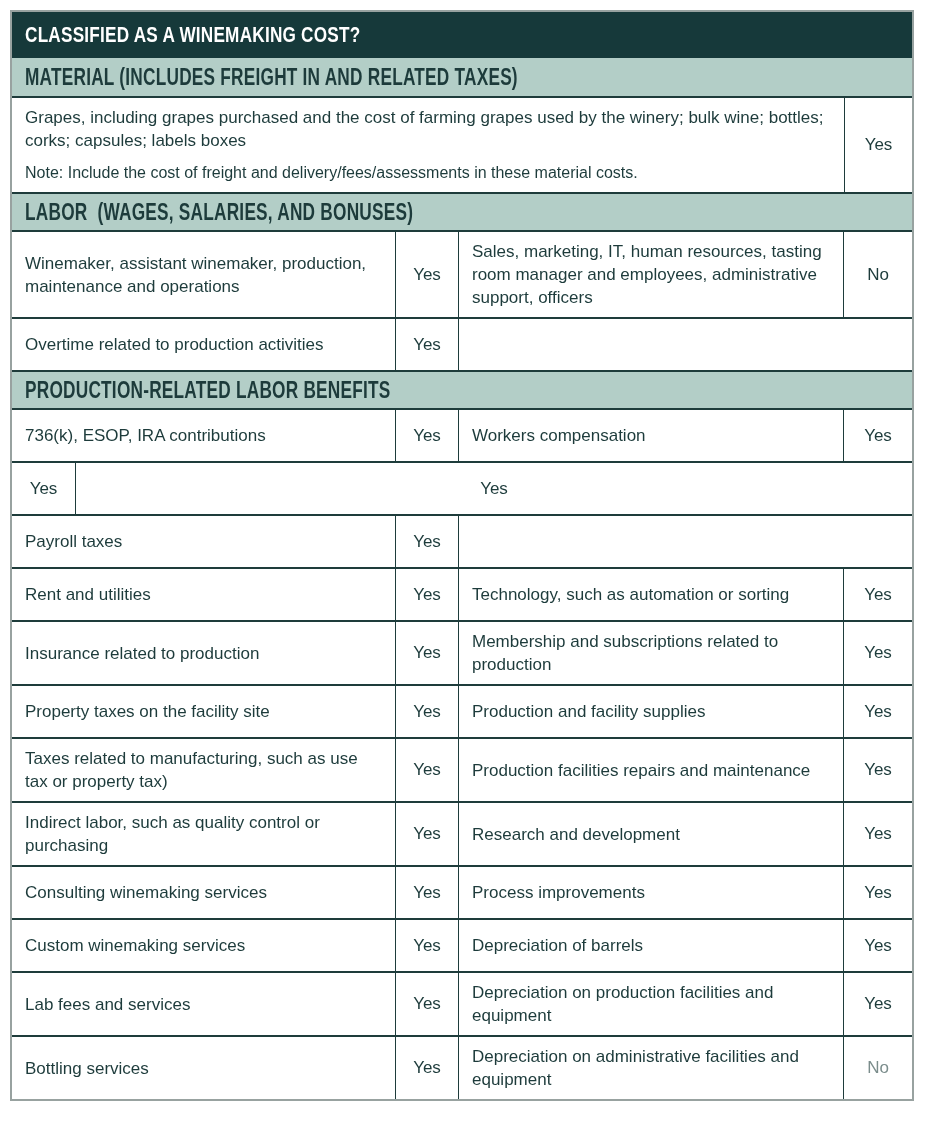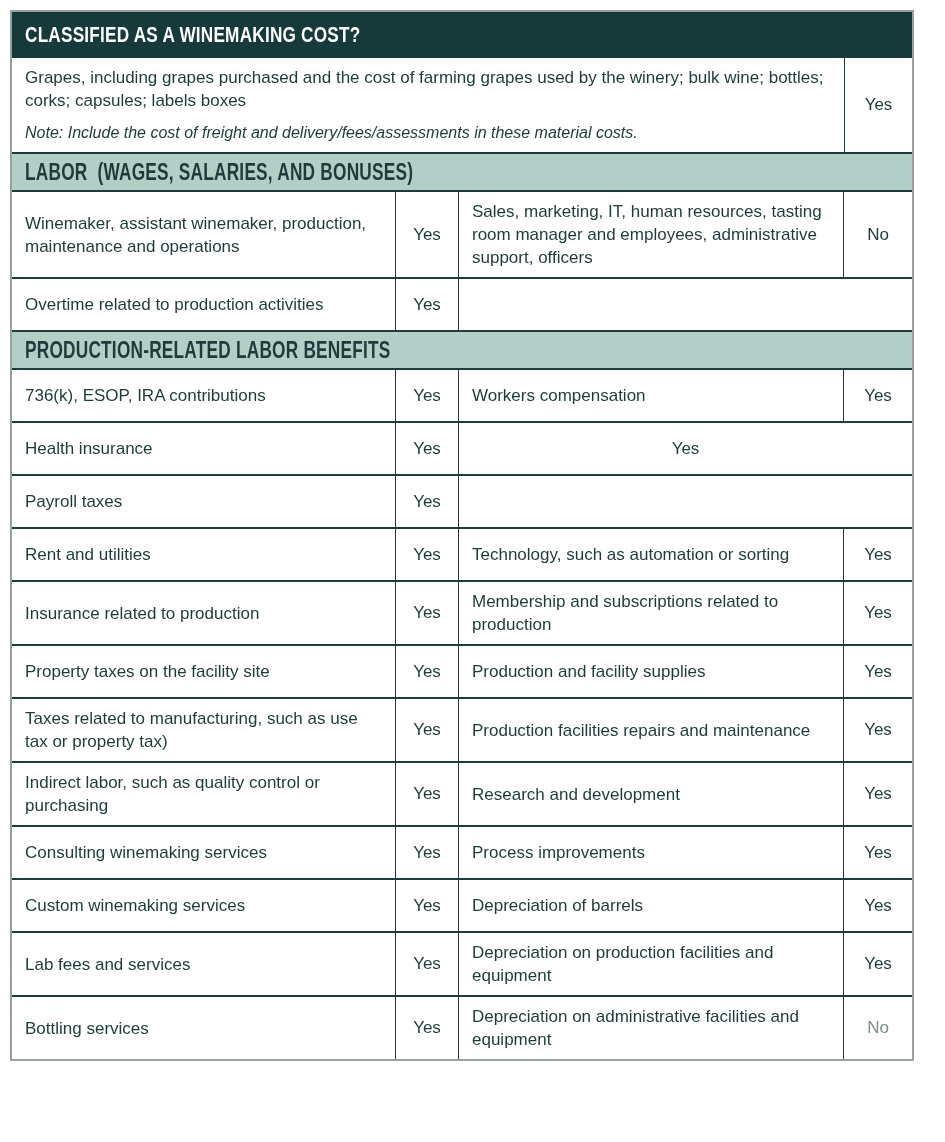--- a/index.html
+++ b/index.html
@@ -46,32 +46,35 @@
   .cell + .cell{border-left:1px solid var(--border-inner);}
   .w1{width:383px;flex:none;}
   .w2{width:63px;flex:none;}
   .w3{width:385px;flex:none;}
   .w4{flex:1;}
   .w123{width:832px;flex:none;}
   .w34{flex:1;}
   .item-cell{padding:8px 16px 8px 13px;}
   .item-cell .inner{width:100%;}
   .txt{font-size:17px;line-height:23px;}
-  .note{font-size:16px;line-height:22px;font-style:italic;margin-top:10px;}
+  .note{font-size:16px;line-height:22px;margin-top:10px;}
   .ans{justify-content:center;font-size:17px;padding:8px 4px;}
   .muted{color:var(--muted-text);}
 </style>
 </head>
 <body>
 
 <div class="tbl">
   <div class="row title-row">
     <span class="cond">CLASSIFIED AS A WINEMAKING COST?</span>
   </div>
   <div id="rows">
+      <div class="row section-row">
+        <span class="cond">MATERIAL (INCLUDES FREIGHT IN AND RELATED TAXES)</span>
+      </div>
       <div class="row item-row">
         <div class="cell w123 item-cell">
           <div class="inner">
             <div class="txt">Grapes, including grapes purchased and the cost of farming grapes used by the winery; bulk wine; bottles; corks; capsules; labels boxes</div>
             <div class="note">Note: Include the cost of freight and delivery/fees/assessments in these material costs.</div>
           </div>
         </div>
         <div class="cell w4 ans">Yes</div>
       </div>
       <div class="row section-row">
@@ -101,23 +104,20 @@
         <div class="cell w1 item-cell">
           <div class="inner txt">736(k), ESOP, IRA contributions</div>
         </div>
         <div class="cell w2 ans">Yes</div>
         <div class="cell w3 item-cell">
           <div class="inner txt">Workers compensation</div>
         </div>
         <div class="cell w4 ans">Yes</div>
       </div>
       <div class="row item-row">
-        <div class="cell w1 item-cell">
-          <div class="inner txt">Health insurance</div>
-        </div>
         <div class="cell w2 ans">Yes</div>
         <div class="cell w4 ans">Yes</div>
       </div>
       <div class="row item-row">
         <div class="cell w1 item-cell">
           <div class="inner txt">Payroll taxes</div>
         </div>
         <div class="cell w2 ans">Yes</div>
         <div class="cell w34"></div>
       </div>

